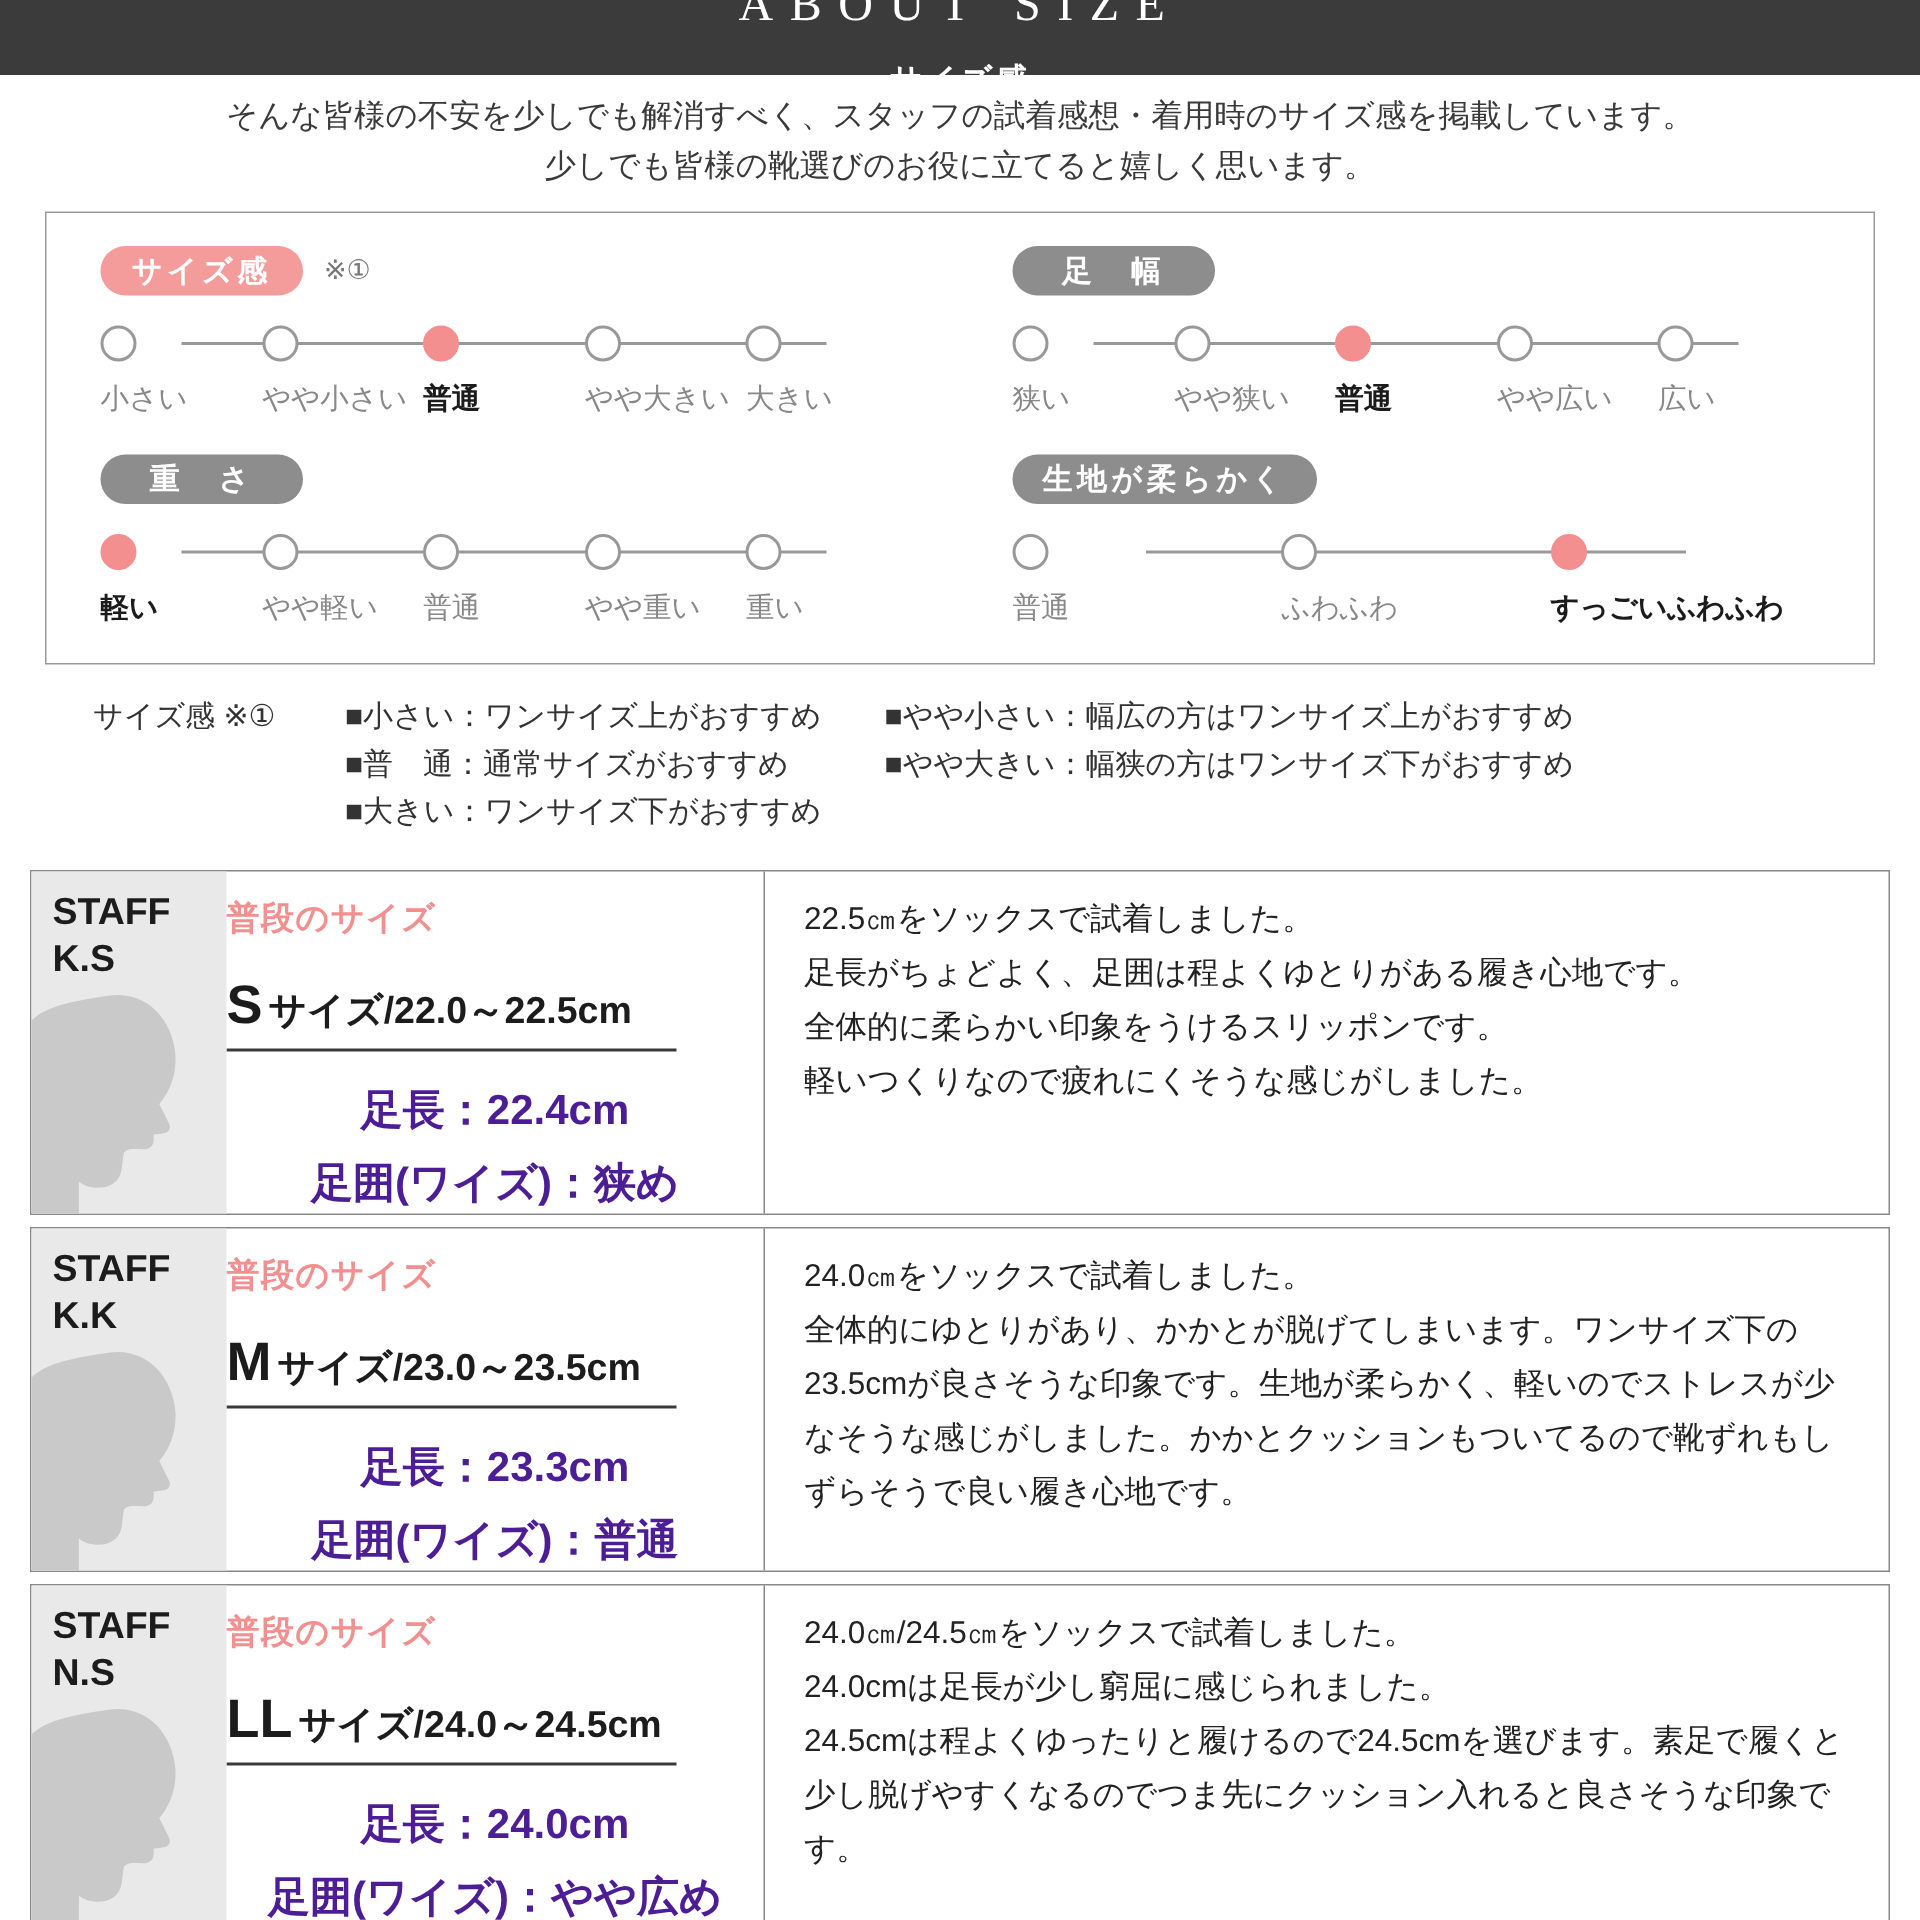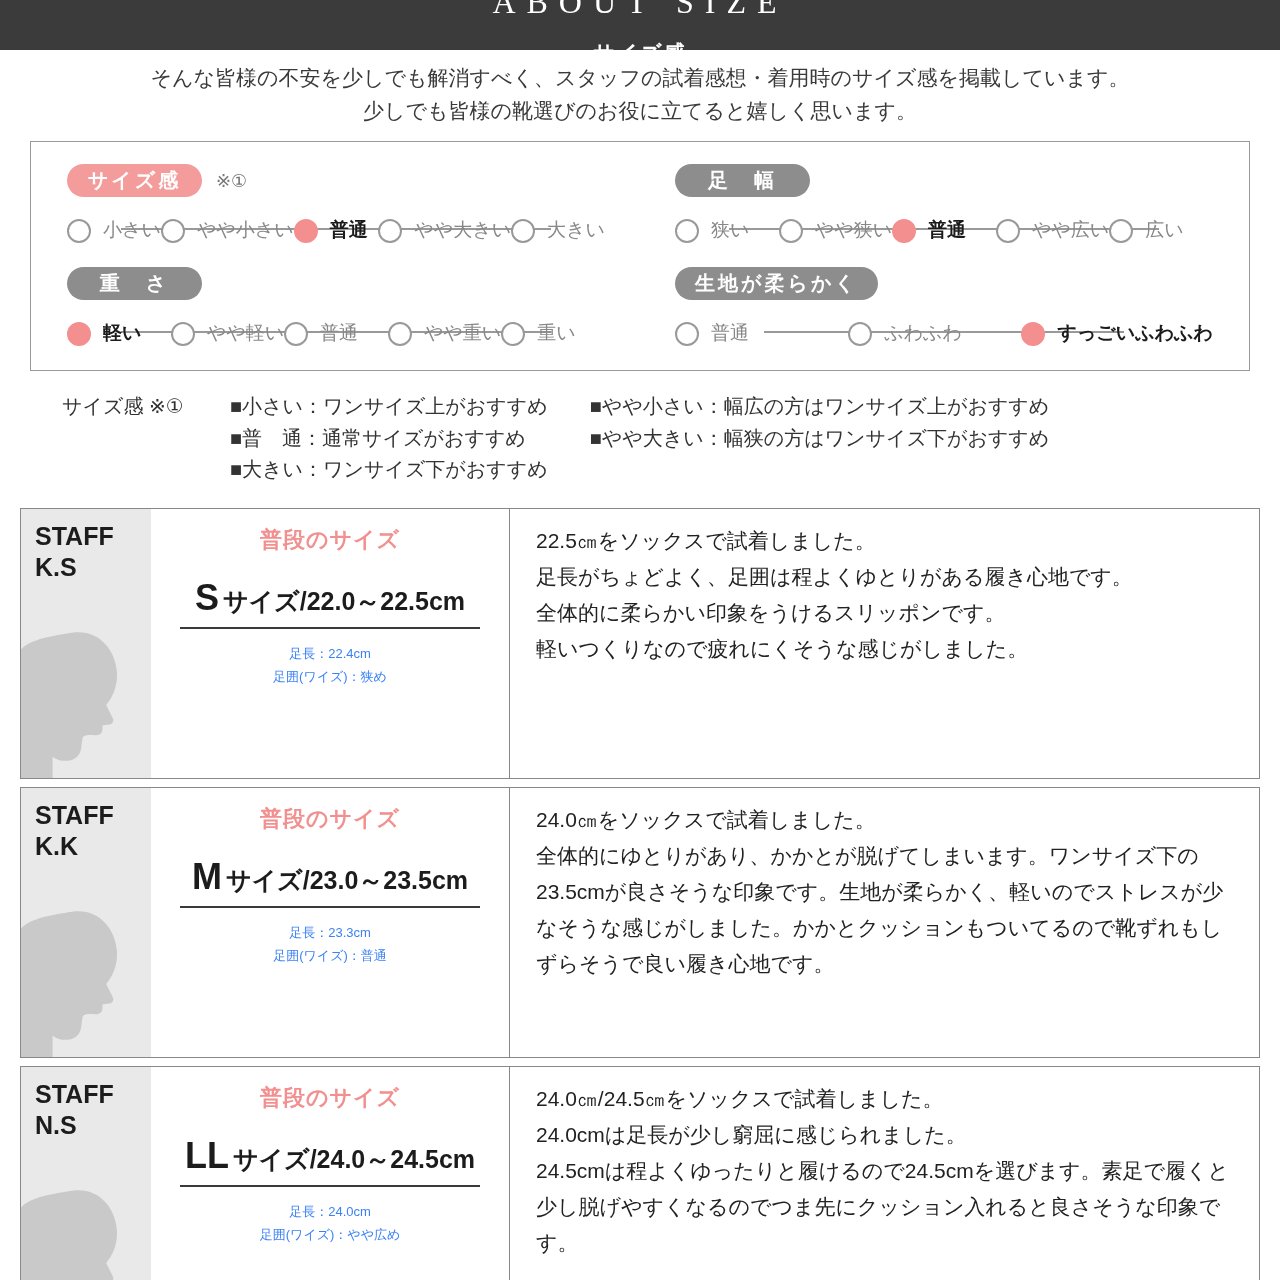--- a/index.html
+++ b/index.html
@@ -39,59 +39,59 @@
     padding:3px 20px; border-radius:17px;
     font-size:20px; font-weight:bold; color:#fff; letter-spacing:3px;
   }
   .badge.pink { background:#f49c9c; }
   .badge.gray { background:#8d8d8d; }
   .scale-note { font-size:18px; color:#777; font-weight:500; }
   .dot-row { position:relative; display:flex; }
   .dot-line { position:absolute; top:11px; height:2px; background:#999; }
   .n5 .dot-line { left:10%; right:10%; }
   .n3 .dot-line { left:16.6%; right:16.6%; }
-  .dot-col { flex:1; display:flex; flex-direction:row; align-items:flex-end; gap:12px; position:relative; }
+  .dot-col { flex:1; display:flex; flex-direction:column; align-items:flex-start; gap:12px; position:relative; }
   .dot {
     width:24px; height:24px; border-radius:50%;
     background:#fff; border:2px solid #999; z-index:1;
   }
   .dot-col.selected .dot { background:#f48f8f; border-color:#f48f8f; }
   .dot-label { font-size:19px; color:#888; white-space:nowrap; font-weight:500; }
   .dot-col.selected .dot-label { color:#1b1b1b; font-weight:bold; }
 
   
   .legend {
     display:flex; margin:20px 30px 0 62px;
     font-size:20px; font-weight:500; color:#333; line-height:1.58;
   }
   .legend-title { width:168px; flex-shrink:0; }
   .legend-col { white-space:pre-line; }
   .legend-col.second { margin-left:42px; }
 
   
   .staff-section { margin:22px 20px 0; }
-  .card { display:flex; border:1px solid #888; height:271px; background:#fff; }
+  .card { display:flex; border:1px solid #888; height:230px; background:#fff; }
   .card + .card { margin-top:8px; }
   .card-left { width:130px; background:#e9e9e9; position:relative; overflow:hidden; flex-shrink:0; }
   .staff-name {
     position:relative; z-index:1; padding:12px 0 0 14px;
     font-size:25px; font-weight:bold; color:#1c1c1c; line-height:1.25;
   }
   .silhouette { position:absolute; left:-8px; bottom:-5px; width:122px; height:156px; }
   .silhouette path { fill:#c9c9c9; }
   .card-mid {
     width:358px; flex-shrink:0;
-    display:flex; flex-direction:column; align-items:center; padding-top:16px;
+    display:flex; flex-direction:column; padding-top:16px;
   }
   .size-heading { color:#f29090; font-size:22px; font-weight:bold; letter-spacing:1px; }
   .size-line { margin-top:10px; color:#1c1c1c; display:flex; align-items:baseline; }
   .size-prefix { font-size:36px; font-weight:bold; margin-right:4px; }
   .size-rest { font-size:25px; font-weight:bold;margin-top:20px; }
   .size-rule { width:300px; border-bottom:2px solid #3a3a3a; margin-top:8px; }
-  .specs { margin-top:14px; font-size:13px; font-weight:normal; color:#3b82f6; line-height:1.75; text-align:center; }
+  .specs { margin-top:14px; font-size:28px; font-weight:bold; color:#4c1d95; line-height:1.75; text-align:center; }
   .card-right {
     flex:1; border-left:1px solid #888;
     padding:14px 24px 0 26px;
     font-size:21px; font-weight:500; color:#222; line-height:1.72;
     white-space:pre-line;
   }
 </style>
 </head>
 <body>
 

